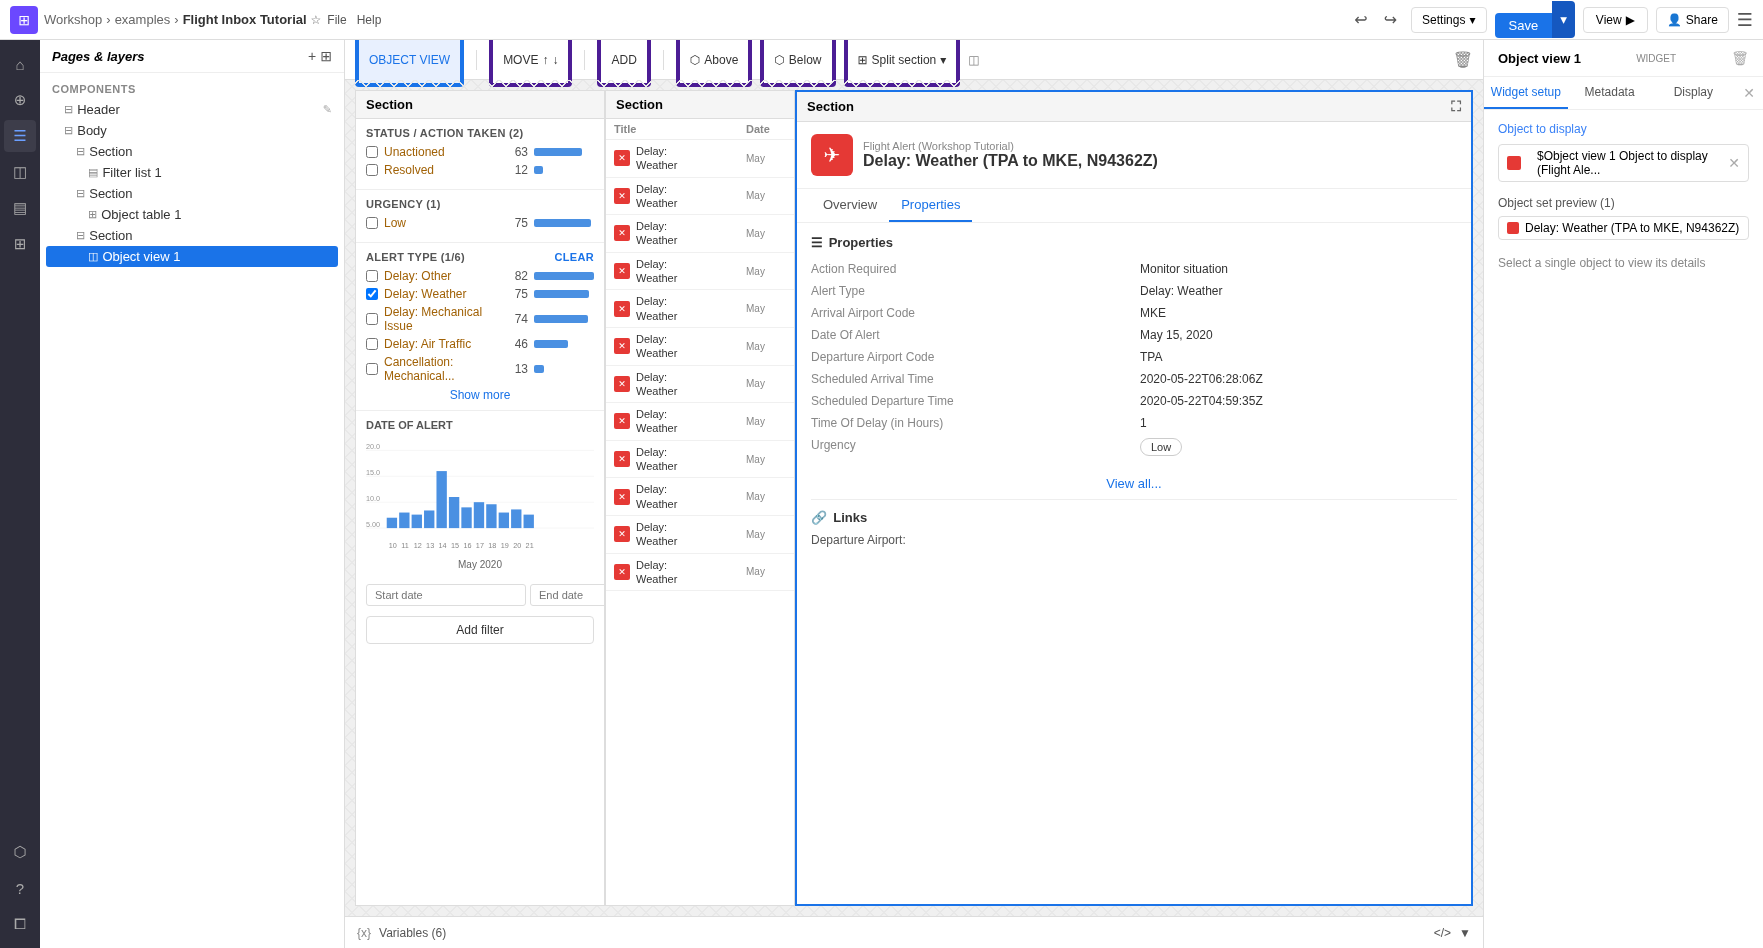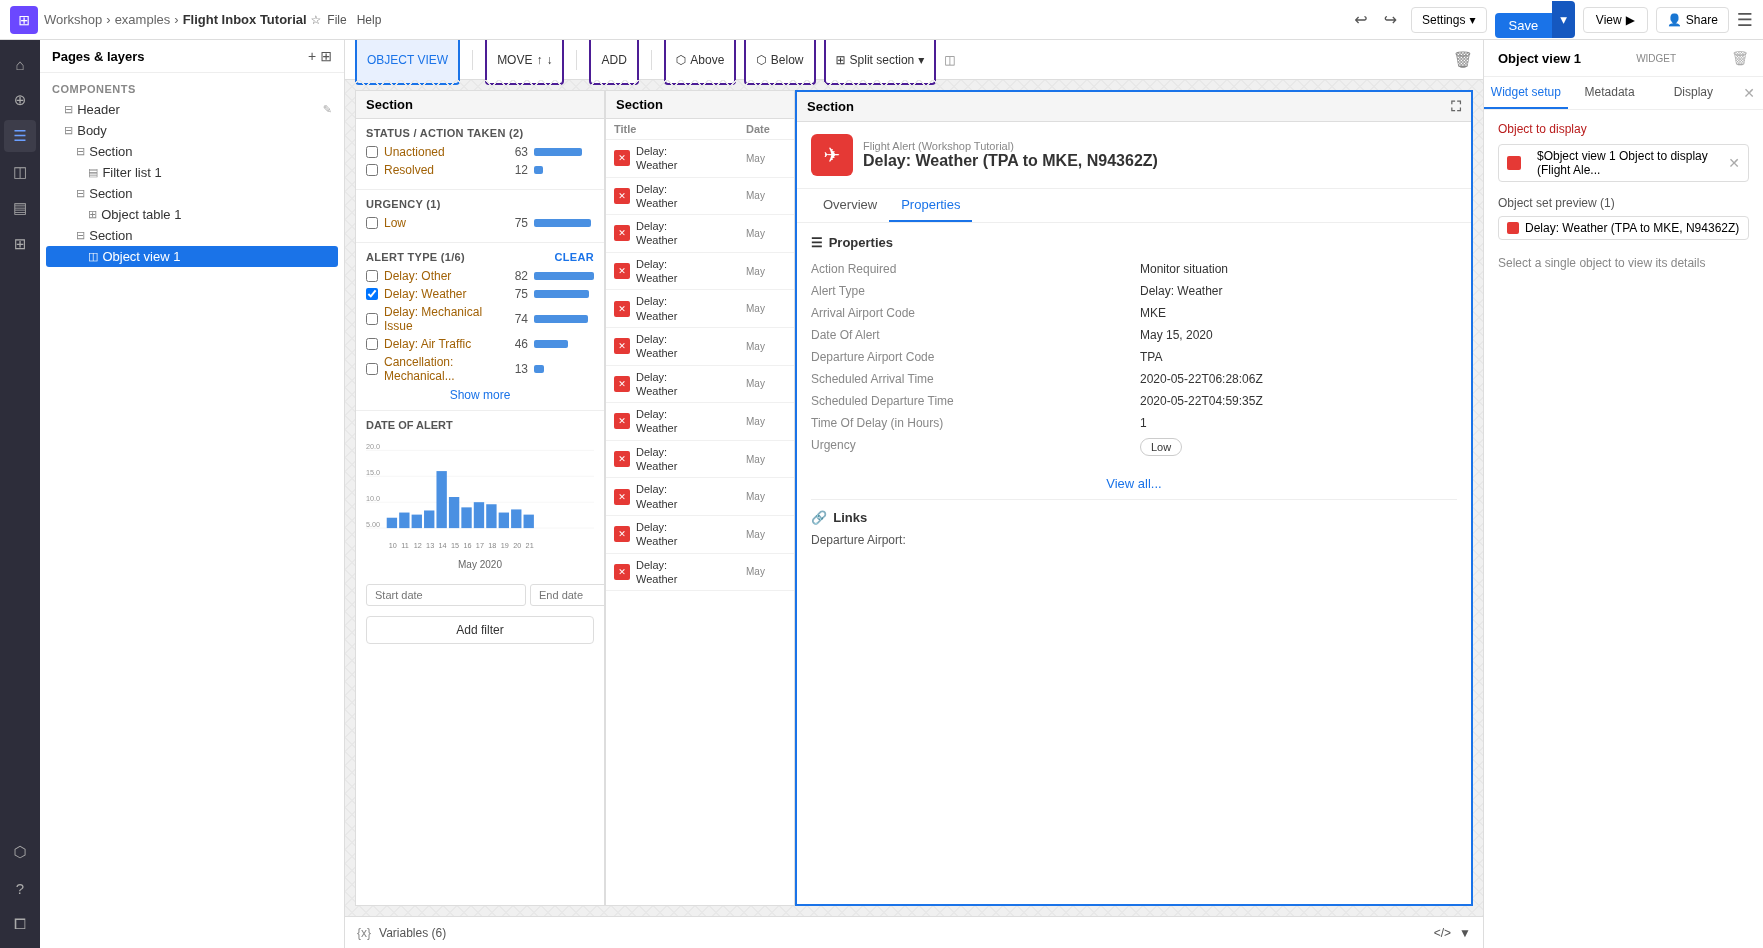--- a/index.html
+++ b/index.html
@@ -29,21 +29,21 @@
     .main { display: flex; height: calc(100vh - 40px); }
 
     
     .icon-sidebar { width: 40px; background: #2d2d3a; display: flex; flex-direction: column; align-items: center; padding: 8px 0; gap: 4px; }
     .icon-sidebar .ic { width: 32px; height: 32px; display: flex; align-items: center; justify-content: center; color: #aaa; font-size: 15px; cursor: pointer; border-radius: 4px; }
     .icon-sidebar .ic.active { background: #3d3d4a; color: #6b9fff; }
 
     
     .pages-panel { width: 305px; background: #fff; border-right: 1px solid #ddd; display: flex; flex-direction: column; }
     .pages-header { display: flex; align-items: center; justify-content: space-between; padding: 8px 12px; border-bottom: 1px solid #eee; }
-    .pages-header-title { font-weight: 600; font-size: 13px; }
+    .pages-header-title { font-weight: 600; font-size: 13px; font-style: italic; }
     .pages-header-icons { display: flex; gap: 4px; }
     .pages-header-icons span { cursor: pointer; color: #555; font-size: 14px; }
 
     .page-item { display: flex; align-items: center; justify-content: space-between; padding: 6px 12px; background: #e8f0fe; cursor: pointer; }
     .page-item .page-name { font-size: 13px; font-weight: 500; }
     .page-badge { background: #6c757d; color: white; font-size: 10px; padding: 1px 6px; border-radius: 3px; }
 
     .tree-section { padding: 6px 12px; }
     .tree-label { font-size: 11px; color: #888; font-weight: 600; text-transform: uppercase; letter-spacing: 0.5px; padding: 4px 0; }
 
@@ -52,21 +52,21 @@
     .tree-item .indent2 { margin-left: 24px; }
     .tree-item .indent3 { margin-left: 36px; }
     .tree-item.selected { background: #1a73e8; color: white; border-radius: 3px; padding: 3px 6px; margin: 0 -6px; }
     .tree-item .tree-icon { margin-right: 4px; font-size: 11px; color: #888; }
     .tree-item.selected .tree-icon { color: white; }
 
     .edit-icon { margin-left: auto; color: #aaa; font-size: 11px; }
 
     
     .toolbar { height: 40px; background: #fff; border-bottom: 1px solid #ddd; display: flex; align-items: center; padding: 0 10px; gap: 8px; }
-    .toolbar-btn { padding: 16px 10px; border: 2px solid #4c1d95; border-radius: 4px; background: #fff; cursor: pointer; font-size: 12px; display: flex; align-items: center; gap: 4px; color: #333; }
+    .toolbar-btn { padding: 16px 10px; border: 4px solid #4c1d95; border-radius: 4px; background: #fff; cursor: pointer; font-size: 12px; display: flex; align-items: center; gap: 4px; color: #333; }
     .toolbar-btn.active { background: #e8f0fe; color: #1a73e8; border-color: #1a73e8; }
     .toolbar-sep { width: 1px; height: 20px; background: #ddd; margin: 0 4px; }
     .trash-btn { margin-left: auto; background: none; border: none; cursor: pointer; color: #888; font-size: 16px; }
     .collapse-btn { background: none; border: none; cursor: pointer; color: #888; font-size: 12px; }
 
     
     .content-area { flex: 1; display: flex; flex-direction: column; overflow: hidden; }
     .canvas-area { flex: 1; background: repeating-linear-gradient(45deg, #e8e8e8 0, #e8e8e8 1px, transparent 0, transparent 50%), repeating-linear-gradient(-45deg, #e8e8e8 0, #e8e8e8 1px, transparent 0, transparent 50%); background-size: 14px 14px; overflow: hidden; display: flex; padding: 10px; }
 
     
@@ -141,21 +141,21 @@
     .right-panel { width: 280px; background: #fff; border-left: 1px solid #ddd; display: flex; flex-direction: column; }
     .right-panel-header { display: flex; align-items: center; justify-content: space-between; padding: 10px 14px; border-bottom: 1px solid #eee; }
     .right-panel-title { font-weight: 600; font-size: 13px; }
     .widget-label { font-size: 10px; color: #888; }
 
     .rp-tabs { display: flex; border-bottom: 1px solid #eee; }
     .rp-tab { flex: 1; padding: 8px 6px; text-align: center; font-size: 12px; cursor: pointer; color: #555; border-bottom: 2px solid transparent; }
     .rp-tab.active { color: #1a73e8; border-bottom-color: #1a73e8; font-weight: 500; }
 
     .rp-body { padding: 12px 14px; flex: 1; overflow-y: auto; }
-    .rp-section-label { font-size: 12px; color: #b91c1c; font-weight: 500; margin-bottom: 8px; }
+    .rp-section-label { font-size: 12px; color: #3b82f6; font-weight: 500; margin-bottom: 8px; }
     .rp-tag { display: flex; align-items: center; gap: 16px; border: 1px solid #ddd; border-radius: 4px; padding: 4px 8px; font-size: 12px; margin-bottom: 14px; }
     .rp-tag-red { width: 14px; height: 14px; background: #e53935; border-radius: 2px; flex-shrink: 0; }
     .rp-tag-x { color: #aaa; cursor: pointer; margin-left: auto; font-size: 14px; }
 
     .rp-preview-label { font-size: 12px; color: #555; font-weight: 500; margin: 12px 0 6px; }
     .rp-preview-item { display: flex; align-items: center; gap: 6px; border: 1px solid #ddd; border-radius: 4px; padding: 4px 8px; font-size: 12px; }
     .rp-preview-red { width: 12px; height: 12px; background: #e53935; border-radius: 2px; flex-shrink: 0; }
 
     .rp-hint { font-size: 12px; color: #888; margin-top: 16px; }
 

